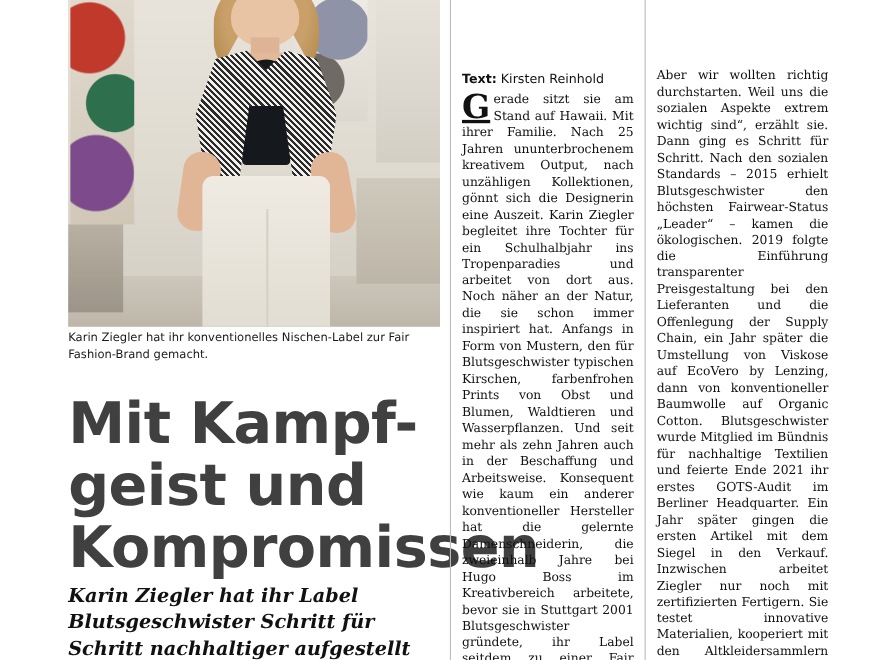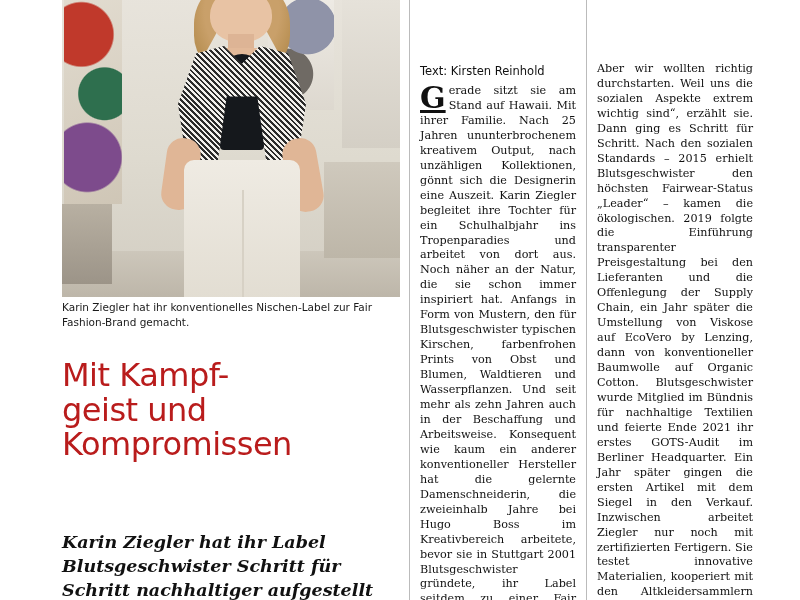--- a/index.html
+++ b/index.html
@@ -218,25 +218,25 @@
     line-height: 1.45;
     color: #1a1a1a;
   }
 
   .headline {
     position: absolute;
     left: 62px;
     top: 358px;
     width: 338px;
     font-family: "DejaVu Sans", sans-serif;
-    font-weight: 400;
-    font-size: 32px;
+    font-weight: 700;
+    font-size: 52px;
     line-height: 1.08;
     letter-spacing: -0.5px;
-    color: #b91c1c;
+    color: #404040;
   }
   .headline div { white-space: nowrap; }
 
   .standfirst {
     position: absolute;
     left: 62px;
     top: 530px;
     width: 340px;
     font-family: "DejaVu Serif", serif;
     font-style: italic;
@@ -274,21 +274,21 @@
 
   .byline {
     position: absolute;
     left: 420px;
     top: 64px;
     width: 160px;
     font-family: "DejaVu Sans", sans-serif;
     font-size: 11.5px;
     color: #111;
   }
-  .byline .label { font-weight: normal; }
+  .byline .label { font-weight: bold; }
   .byline .name { font-weight: normal; }
 
   .col2 .body { margin-top: 22px; }
 
   .dropcap {
     float: left;
     font-family: "DejaVu Serif", serif;
     font-size: 30px;
     line-height: 0.82;
     font-weight: bold;

